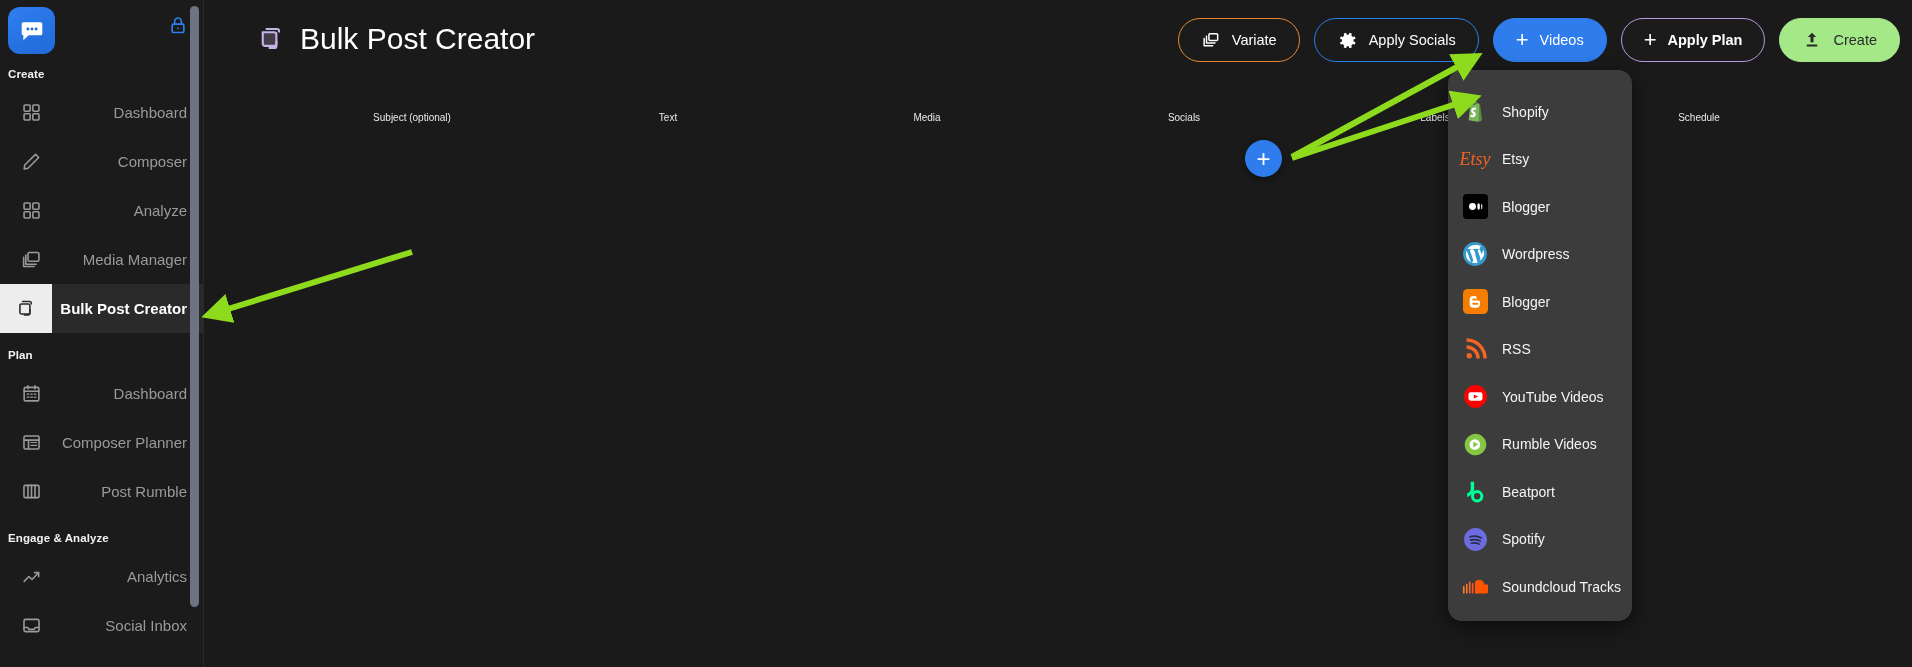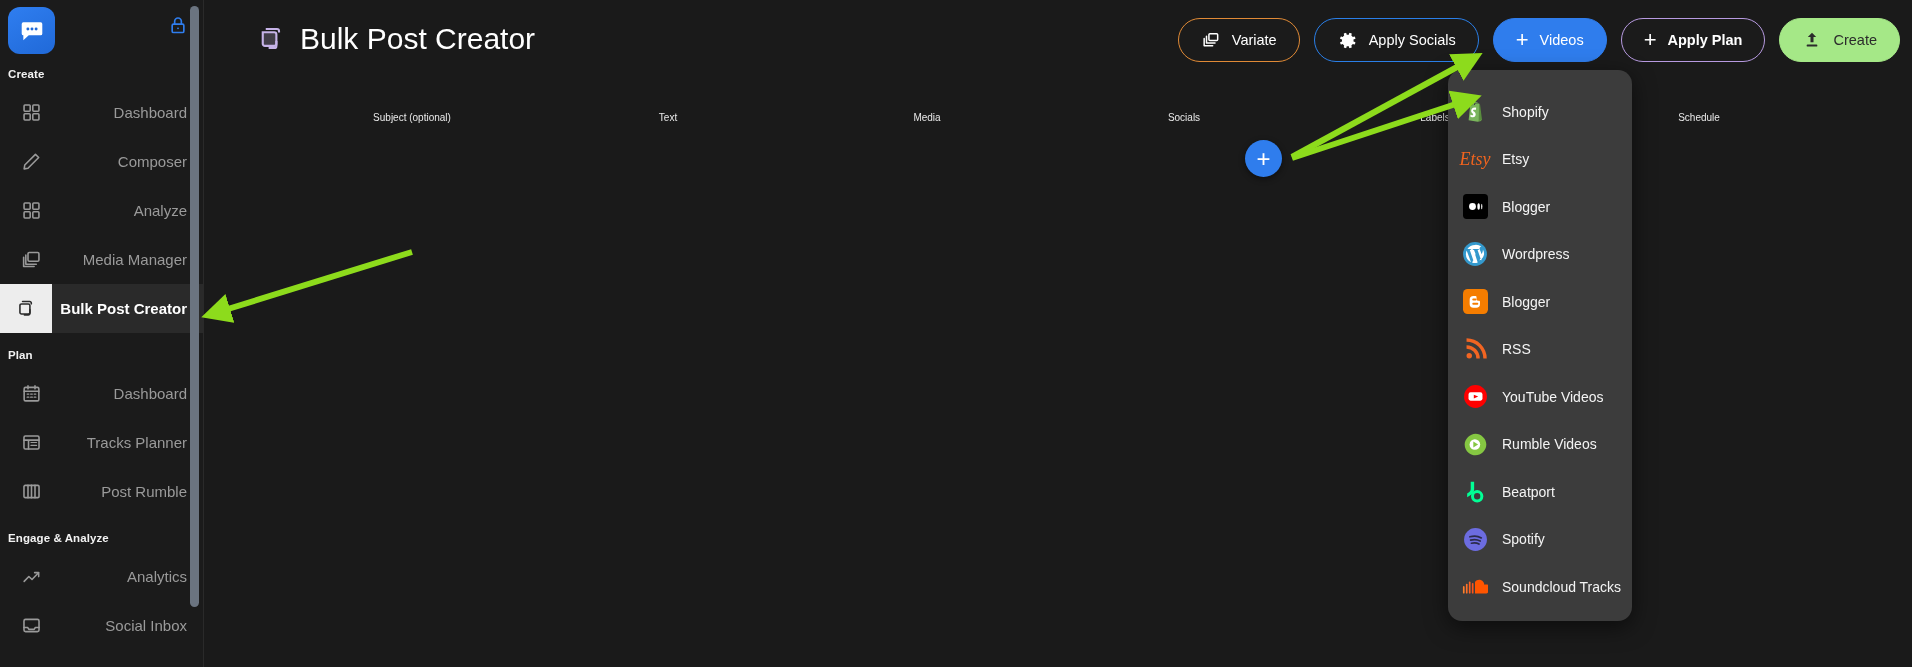--- a/index.html
+++ b/index.html
@@ -206,21 +206,21 @@
           <span class="lbl">Dashboard</span>
         </div>
         <div class="sb-item">
           <span class="ico">
             <svg width="21" height="21" viewBox="0 0 24 24" fill="none" stroke="#9a9a9a" stroke-width="1.8" stroke-linecap="round" stroke-linejoin="round">
               <rect x="3.4" y="4.6" width="17.2" height="14.8" rx="1.6"></rect>
               <path d="M3.4 9.3h17.2M8.6 9.3v10.1"></path>
               <path d="M11.4 12h6.4M11.4 15.4h6.4" stroke-width="1.4"></path>
             </svg>
           </span>
-          <span class="lbl">Tracks Planner</span>
+          <span class="lbl">Composer Planner</span>
         </div>
         <div class="sb-item">
           <span class="ico">
             <svg width="21" height="21" viewBox="0 0 24 24" fill="none" stroke="#9a9a9a" stroke-width="1.8" stroke-linecap="round" stroke-linejoin="round">
               <rect x="3.4" y="5" width="17.2" height="14" rx="1.4"></rect>
               <path d="M8 5v14M12 5v14M16 5v14"></path>
             </svg>
           </span>
           <span class="lbl">Post Rumble</span>
         </div>

